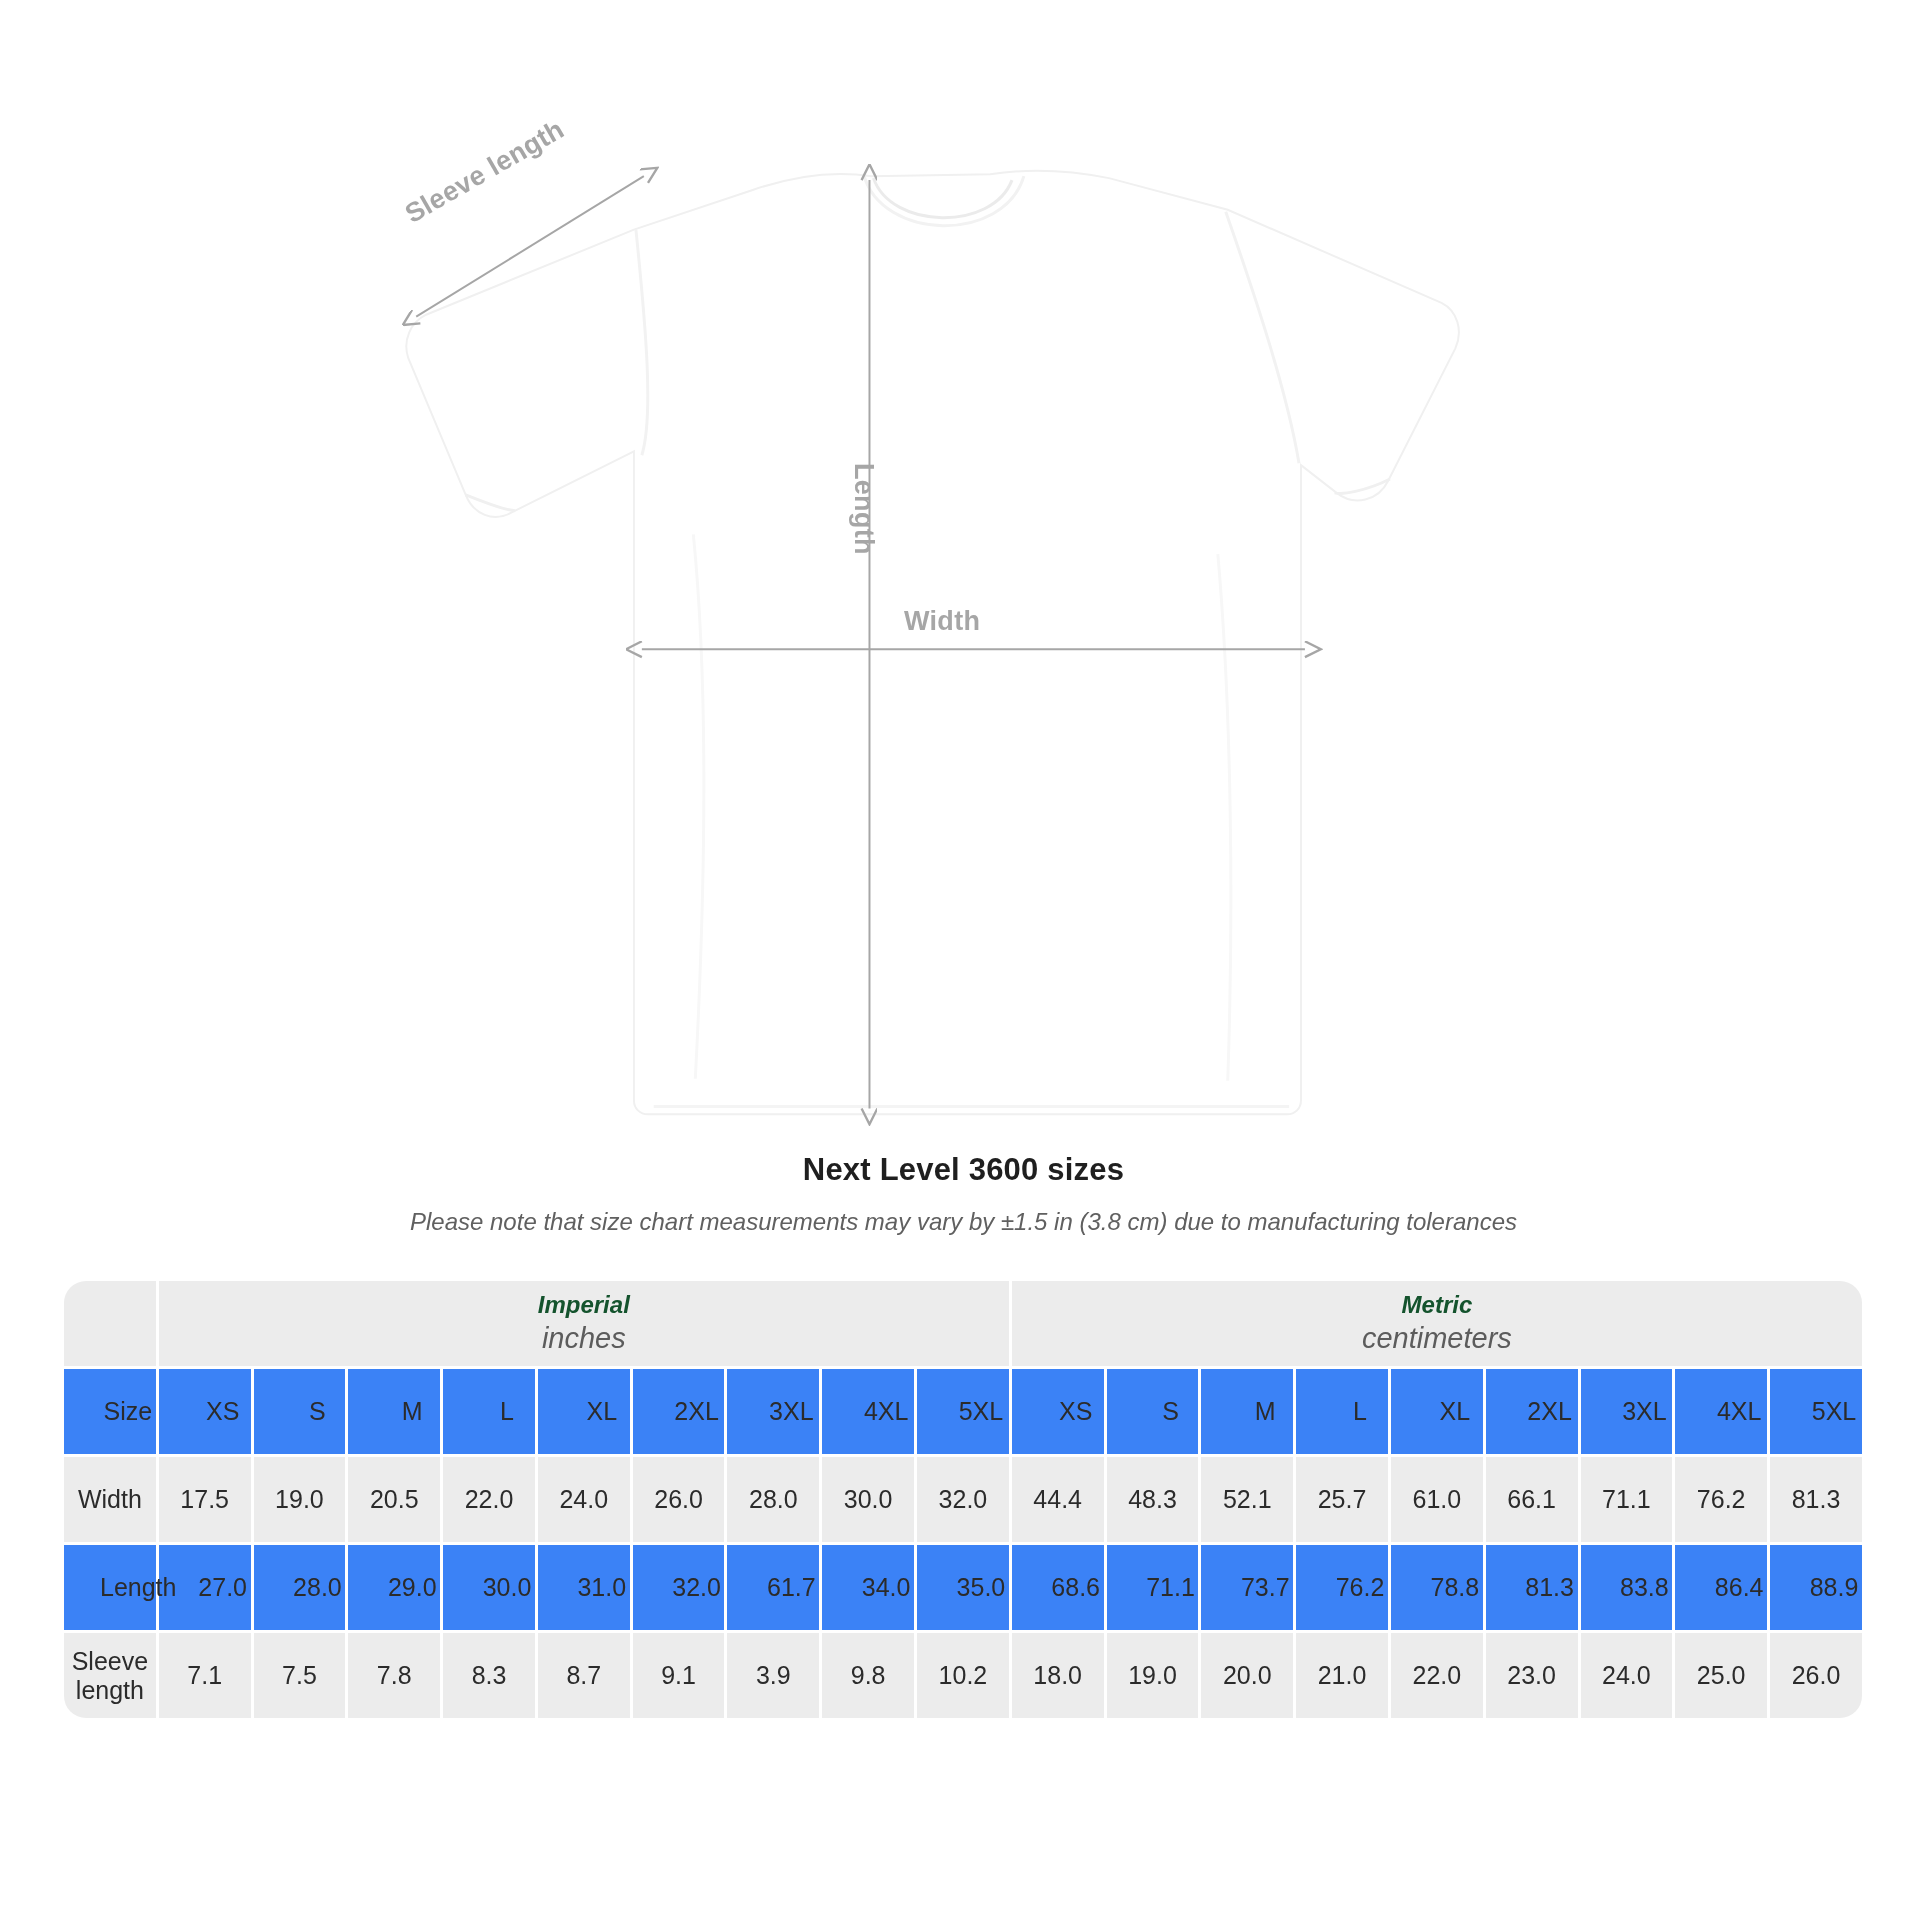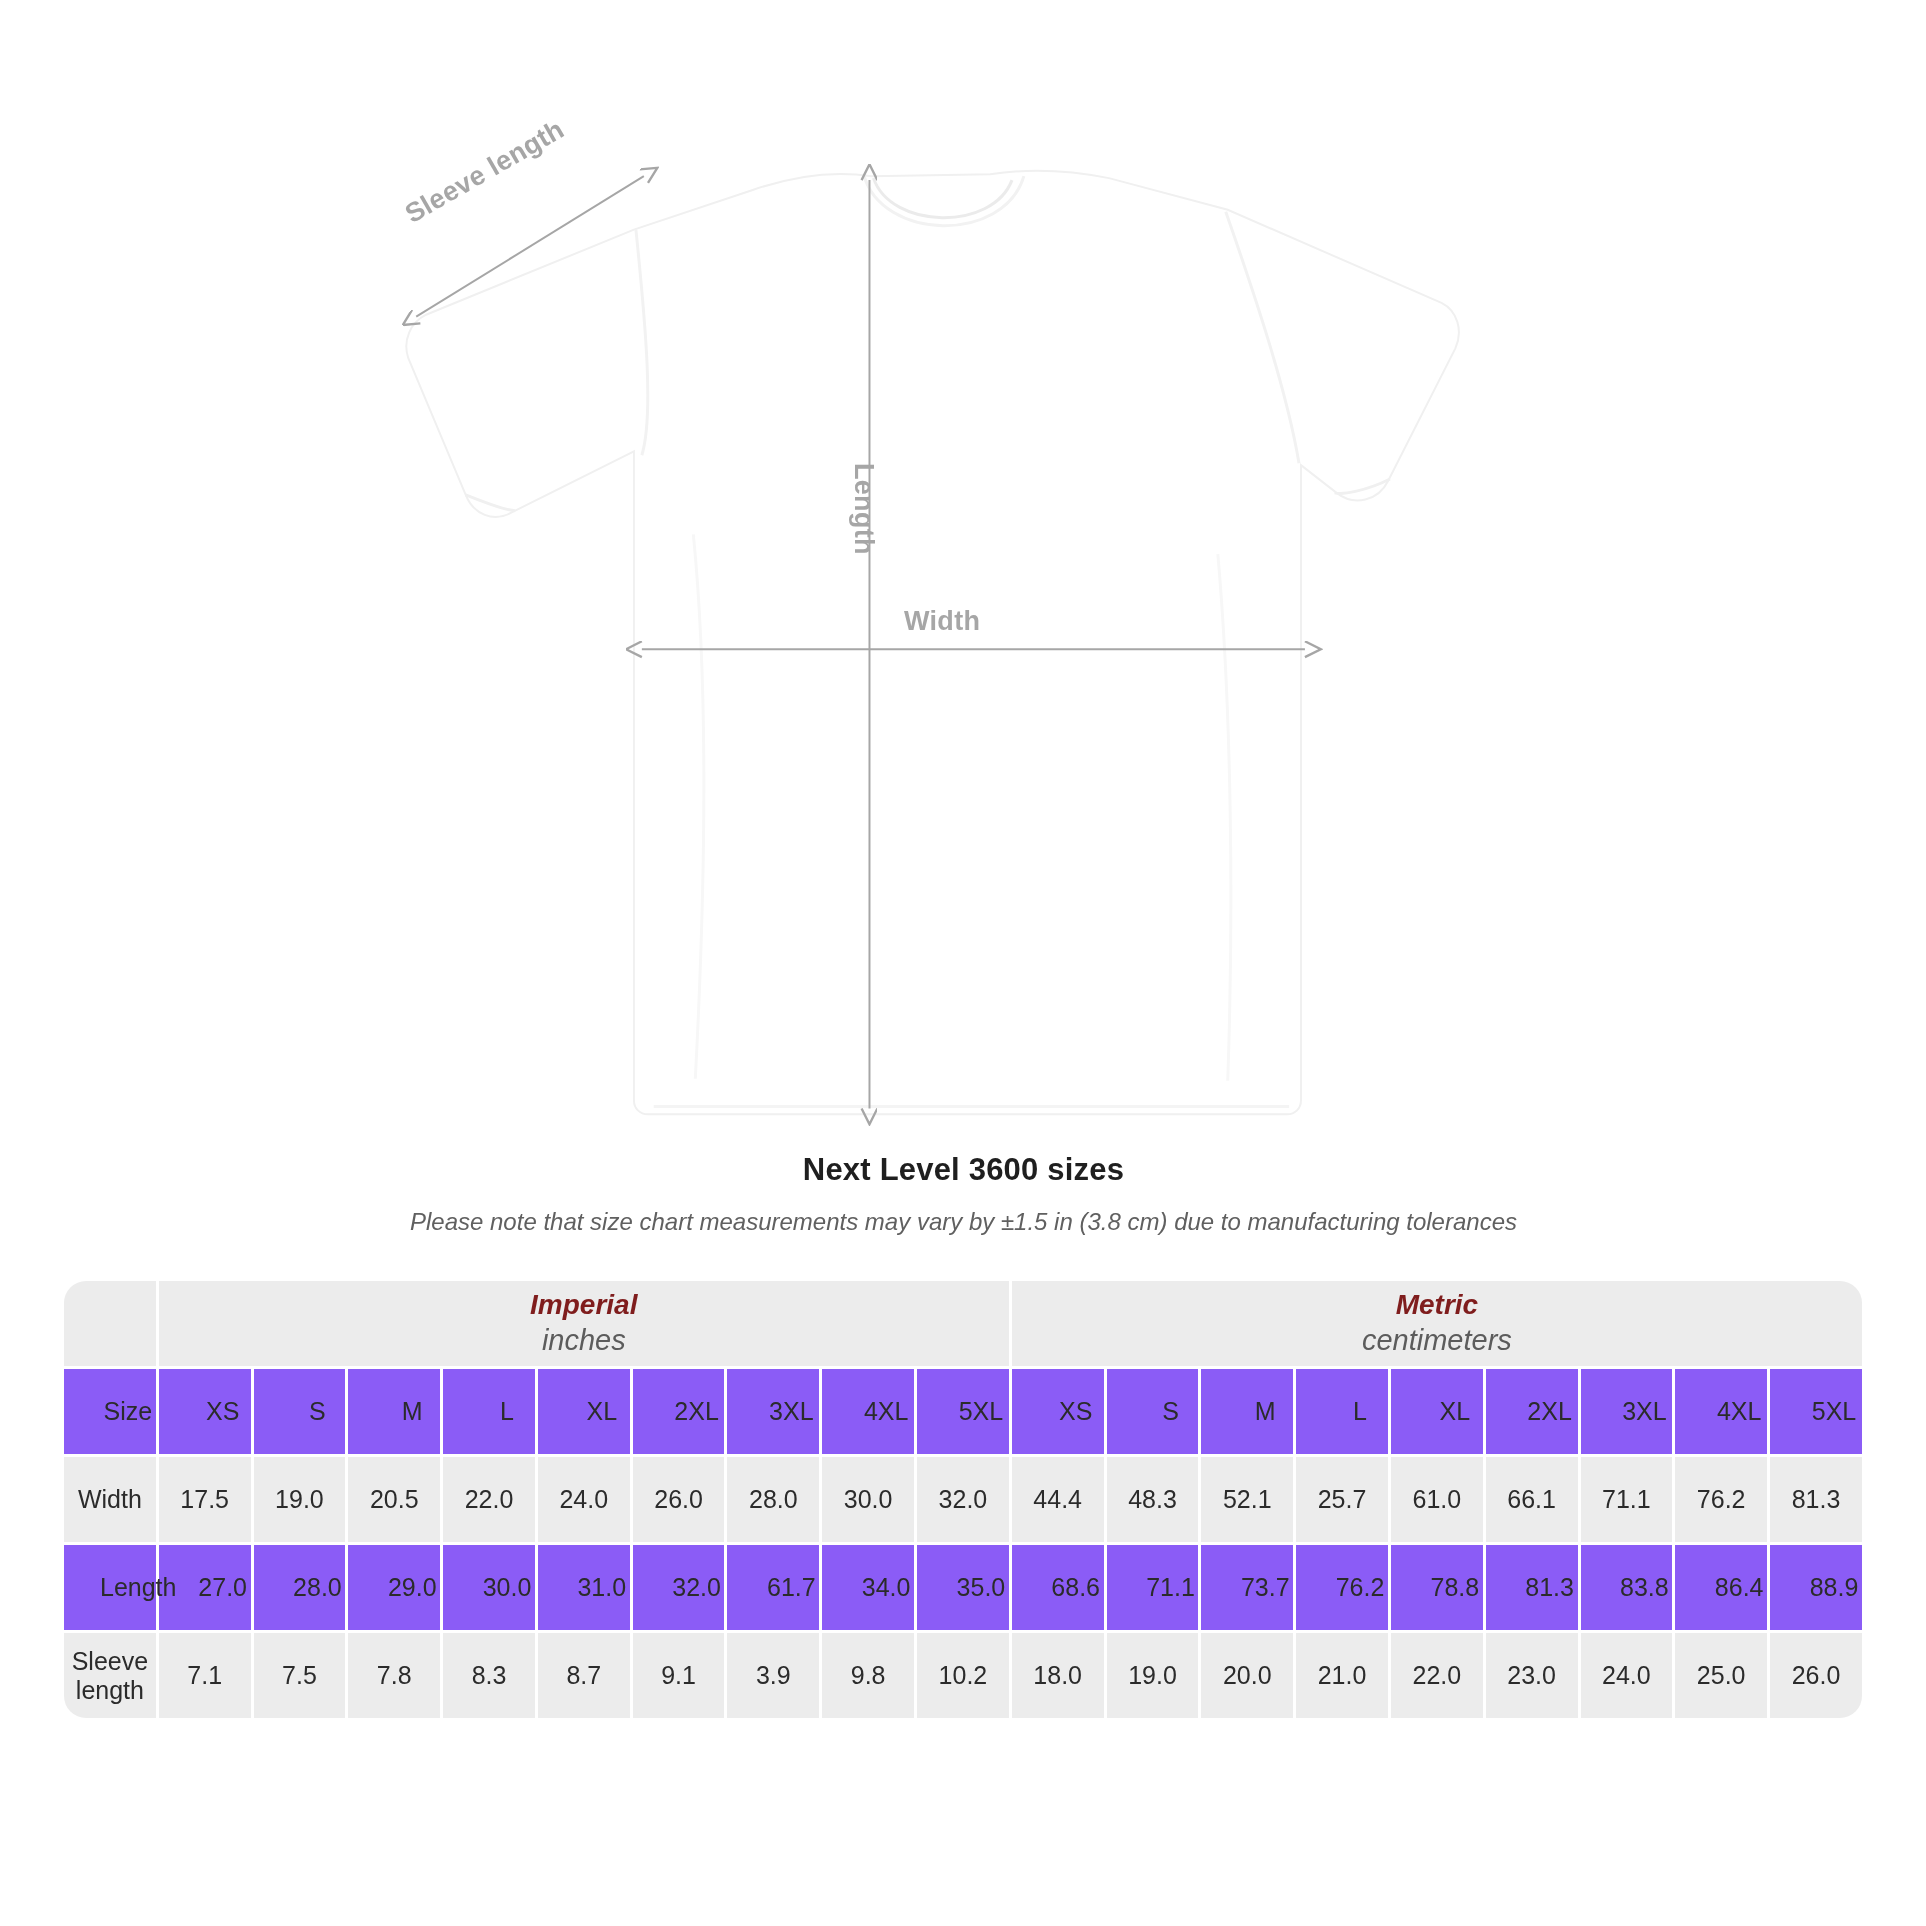--- a/index.html
+++ b/index.html
@@ -97,24 +97,24 @@
     height: 85px;
     padding: 0;
     font-weight: normal;
   }
   .unit-head {
     background: #ececec;
     height: 129px;
     vertical-align: middle;
   }
   .unit-head .u-name {
-    font-size: 28px;
+    font-size: 24px;
     font-weight: bold;
     font-style: italic;
-    color: #7f1d1d;
+    color: #14532d;
     line-height: 1.25;
   }
   .unit-head .u-sub {
     font-size: 29px;
     font-style: italic;
     color: #5c5c5c;
     line-height: 1.3;
   }
   .corner-cell {
     background: #ececec;
@@ -127,21 +127,21 @@
   th.row-head {
     font-weight: bold;
     font-size: 25px;
     color: #3a3a3a;
     text-align: center;
   }
   td.val {
     background: #ececec;
   }
   tr.alt td, tr.alt th {
-    background: #8b5cf6;
+    background: #3b82f6;
     padding-left: 36px;
   }
   
   table.size-table tr:first-child td:first-child { border-top-left-radius: 22px; }
   table.size-table tr:first-child td:last-child { border-top-right-radius: 22px; margin-left: 28px; }
   table.size-table tr:last-child th:first-child { border-bottom-left-radius: 22px; }
   table.size-table tr:last-child td:last-child { border-bottom-right-radius: 22px; }
 </style>
 </head>
 <body>

